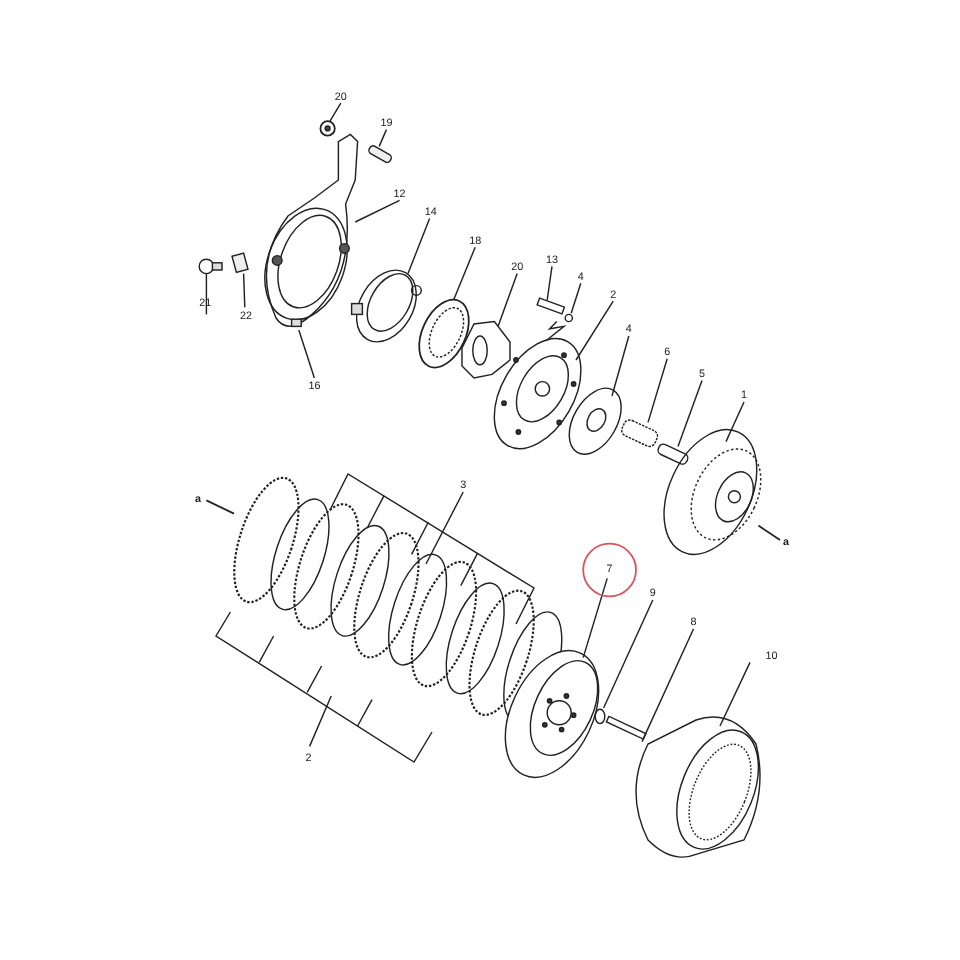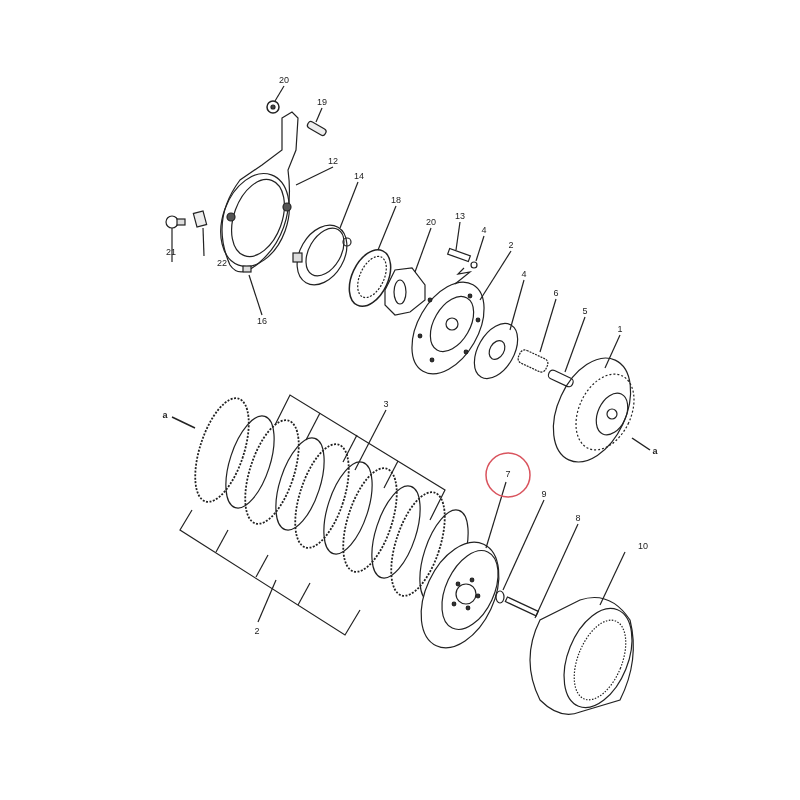--- a/index.html
+++ b/index.html
@@ -186,21 +186,21 @@
 <div class="lbl" style="left:284px;top:80px">20</div>
 <div class="lbl" style="left:322px;top:102px">19</div>
 <div class="lbl" style="left:333px;top:161px">12</div>
 <div class="lbl" style="left:359px;top:176px">14</div>
 <div class="lbl" style="left:396px;top:200px">18</div>
 <div class="lbl" style="left:431px;top:222px">20</div>
 <div class="lbl" style="left:460px;top:216px">13</div>
 <div class="lbl" style="left:484px;top:230px">4</div>
 <div class="lbl" style="left:511px;top:245px">2</div>
 <div class="lbl" style="left:171px;top:252px">21</div>
-<div class="lbl" style="left:222px;top:263px">22</div>
+<div class="lbl" style="left:205px;top:263px">22</div>
 <div class="lbl" style="left:262px;top:321px">16</div>
 <div class="lbl" style="left:524px;top:274px">4</div>
 <div class="lbl" style="left:556px;top:293px">6</div>
 <div class="lbl" style="left:585px;top:311px">5</div>
 <div class="lbl" style="left:620px;top:329px">1</div>
 <div class="lbl" style="left:386px;top:404px">3</div>
 <div class="lbl" style="left:257px;top:631px">2</div>
 <div class="lbl" style="left:508px;top:474px">7</div>
 <div class="lbl" style="left:544px;top:494px">9</div>
 <div class="lbl" style="left:578px;top:518px">8</div>

